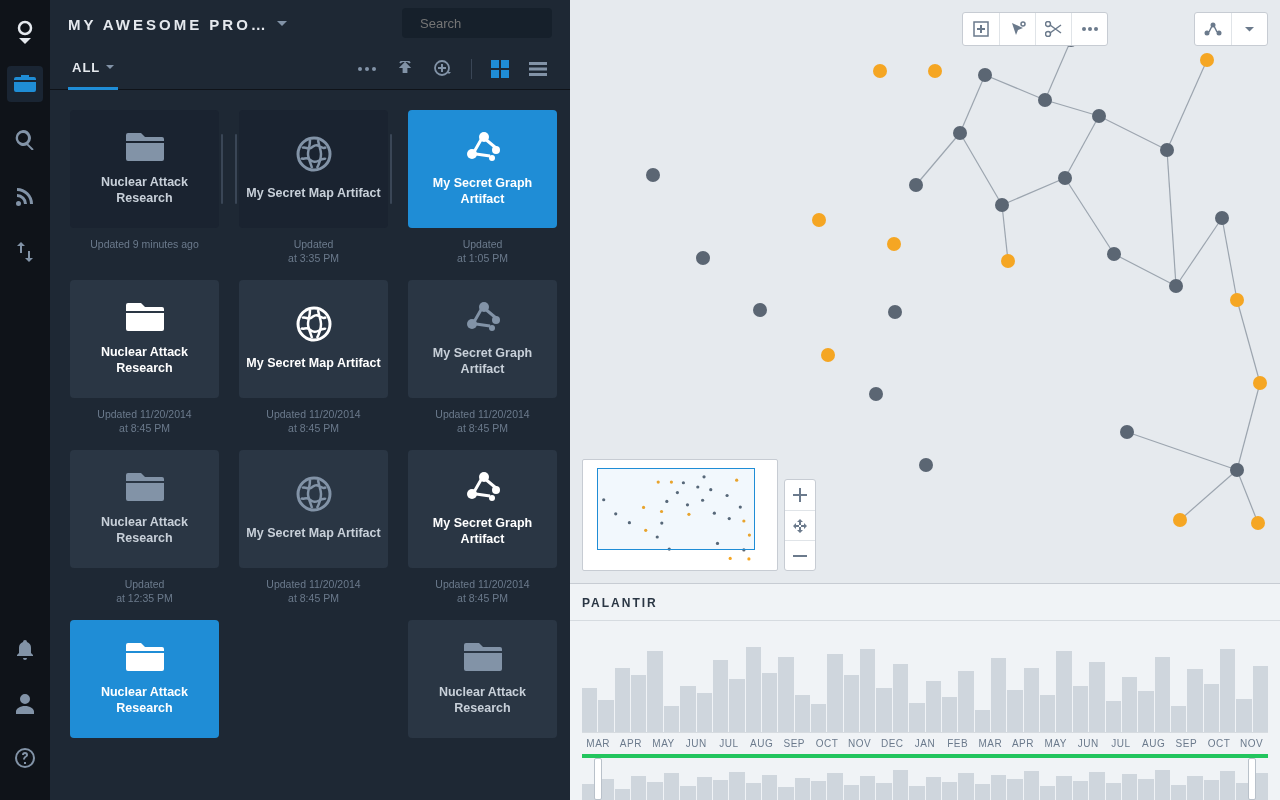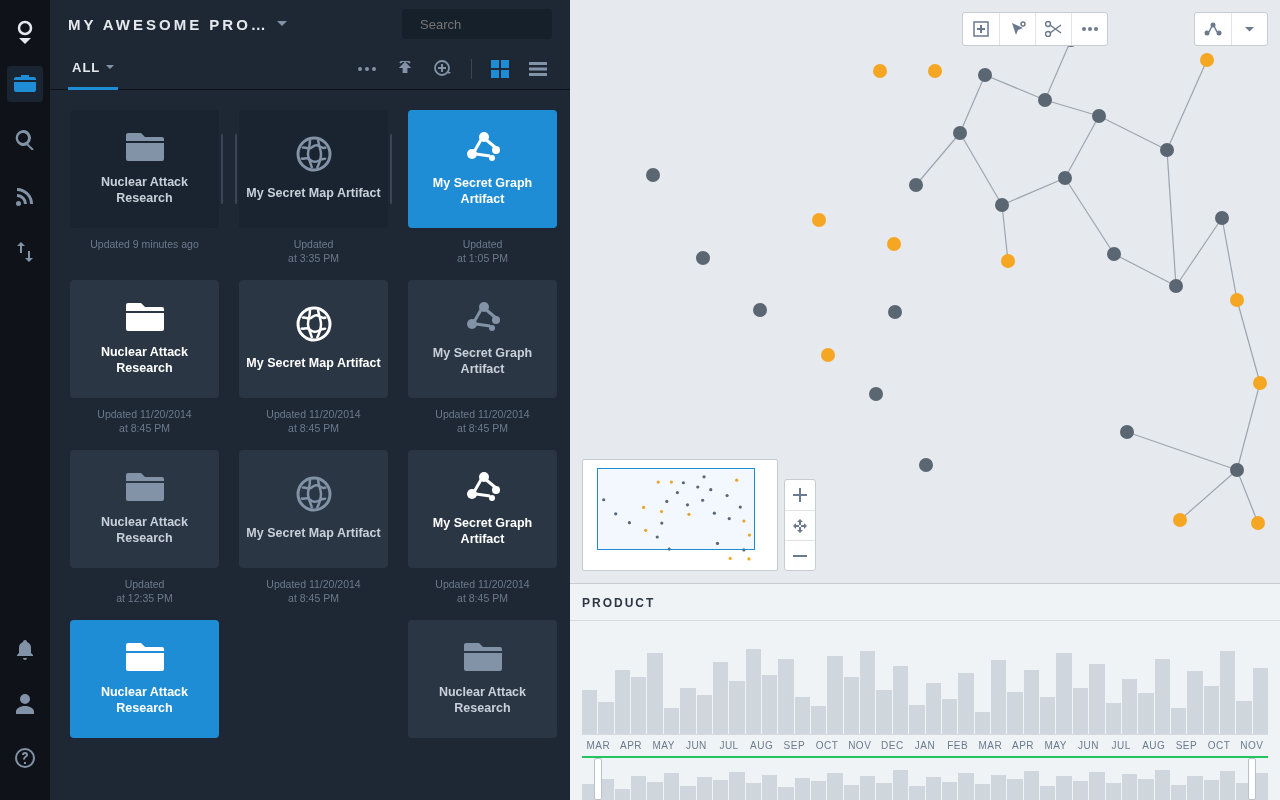--- a/index.html
+++ b/index.html
@@ -6,21 +6,21 @@
 body { font-family: -apple-system, "Helvetica Neue", Arial, sans-serif; width: 1280px; height: 800px; overflow: hidden; display: flex; background: #1a1f27; }
 .rail { width: 50px; background: #0f1319; display: flex; flex-direction: column; align-items: center; padding-top: 14px; }
 .rail-top { display: flex; flex-direction: column; align-items: center; gap: 6px; }
 .rail-bottom { margin-top: auto; display: flex; flex-direction: column; align-items: center; gap: 18px; padding-bottom: 24px; }
 .rail-icon { width: 36px; height: 36px; display: flex; align-items: center; justify-content: center; cursor: pointer; border-radius: 4px; }
 .rail-icon svg { fill: #8293a7; }
 .rail-icon.logo svg { fill: #e5e9ee; }
 .rail-icon.active { background: #1a2533; }
 .rail-icon.active svg { fill: #1f8dd6; }
 .sidebar { width: 520px; background: #1e2834; display: flex; flex-direction: column; }
-.sidebar-header { height: 48px; display: flex; align-items: center; padding: 8px 18px; }
+.sidebar-header { height: 48px; display: flex; padding: 8px 18px; }
 .project-title { color: #e5e9ee; font-weight: 800; letter-spacing: 3px; font-size: 15px; flex: 1; display: flex; align-items: center; gap: 8px; }
 .search-box { width: 150px; height: 30px; background: #16202b; border-radius: 4px; display: flex; align-items: center; padding: 0 10px; gap: 8px; }
 .search-box svg { fill: #6b7a8c; }
 .search-box input { background: none; border: none; color: #aab6c4; font-size: 13px; outline: none; flex: 1; }
 .subtoolbar { height: 42px; display: flex; align-items: center; padding: 0 18px; gap: 10px; border-bottom: 1px solid #0f1319; }
 .tab { color: #e5e9ee; font-weight: 700; font-size: 13px; letter-spacing: 1px; padding: 12px 4px; border-bottom: 3px solid #1f8dd6; display: flex; align-items: center; gap: 6px; }
 .tab svg { fill: #8293a7; }
 .spacer { flex: 1; }
 .tb-icon { width: 28px; height: 28px; display: flex; align-items: center; justify-content: center; cursor: pointer; }
 .tb-icon svg { fill: #8293a7; }
@@ -59,21 +59,21 @@
 .minimap-view { position: absolute; left: 14px; top: 8px; width: 158px; height: 82px; border: 1px solid #1f8dd6; background: rgba(31,141,214,0.06); }
 .zoomctl { position: absolute; left: 214px; bottom: 12px; display: flex; flex-direction: column; background: #fff; border: 1px solid #c7ccd3; border-radius: 3px; }
 .zoomctl .zbtn { width: 30px; height: 30px; display: flex; align-items: center; justify-content: center; cursor: pointer; }
 .zoomctl .zbtn + .zbtn { border-top: 1px solid #e0e4e8; }
 .zoomctl svg { fill: #6b7a8c; }
 .timeline { height: 217px; background: #f0f3f6; border-top: 1px solid #c7ccd3; padding: 12px 0 0 0; display: flex; flex-direction: column; }
 .timeline-title { font-size: 12px; font-weight: 700; letter-spacing: 2px; color: #2a3644; padding: 0 12px 10px; border-bottom: 1px solid #d6dbe0; }
 .tl-body { flex: 1; display: flex; flex-direction: column; justify-content: flex-end; position: relative; padding: 0 12px; }
 .tl-bars { display:flex; align-items:flex-end; height:92px; gap:1px; }
 .tl-bars .bar { background:#cfd6dd; flex:1; }
-.tl-months { display: flex; justify-content: space-between; padding: 5px 0; border-top: 1px solid #d6dbe0; border-bottom: 2px solid #22c55e; }
+.tl-months { display: flex; justify-content: flex-end; padding: 5px 0; border-top: 1px solid #d6dbe0; border-bottom: 4px solid #22c55e; }
 .tl-months span { font-size: 10px; letter-spacing: 0.5px; color: #6b7a8c; flex: 1; text-align: center; }
 .tl-mini { height: 42px; display:flex; align-items:flex-end; gap:1px; padding-top:4px;}
 .tl-mini .bar { background:#cfd6dd; flex:1; }
 .tl-handle { position:absolute; bottom:0; height:42px; width:8px; background:#fff; border:1px solid #b9c1ca; border-radius:2px; cursor:ew-resize;}
 .tl-handle.left { left:12px; }
 .tl-handle.right { right:12px; }
 </style>
 </head>
 <body>
 
@@ -468,21 +468,21 @@
         </div>
       <div class="zbtn">
           <svg width="14" height="2" viewBox="0 0 14 2">
             <rect width="14" height="2"></rect>
           </svg>
         </div>
     </div>
   </div>
 
   <div class="timeline">
-    <div class="timeline-title">PRODUCT</div>
+    <div class="timeline-title">PALANTIR</div>
     <div class="tl-body">
       <div class="tl-bars" id="tl-bars">
           <div class="bar" style="height: 44.16px;"></div>
           <div class="bar" style="height: 32.2px;"></div>
           <div class="bar" style="height: 64.4px;"></div>
           <div class="bar" style="height: 57.04px;"></div>
           <div class="bar" style="height: 80.96px;"></div>
           <div class="bar" style="height: 25.76px;"></div>
           <div class="bar" style="height: 46px;"></div>
           <div class="bar" style="height: 38.64px;"></div>

